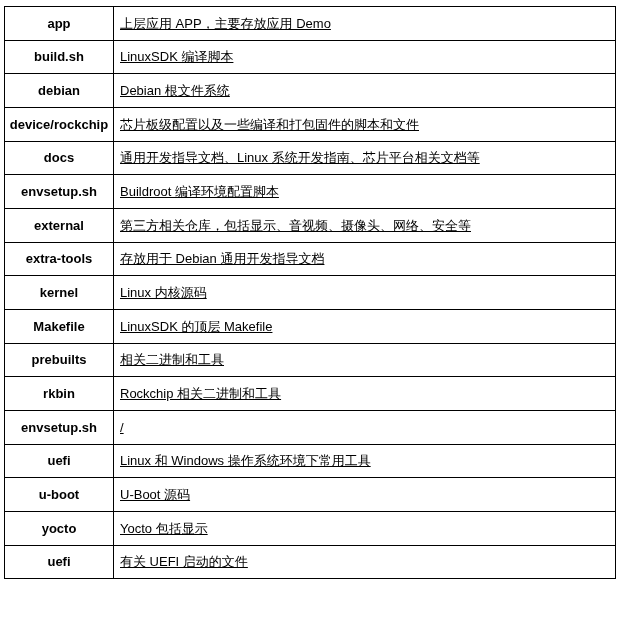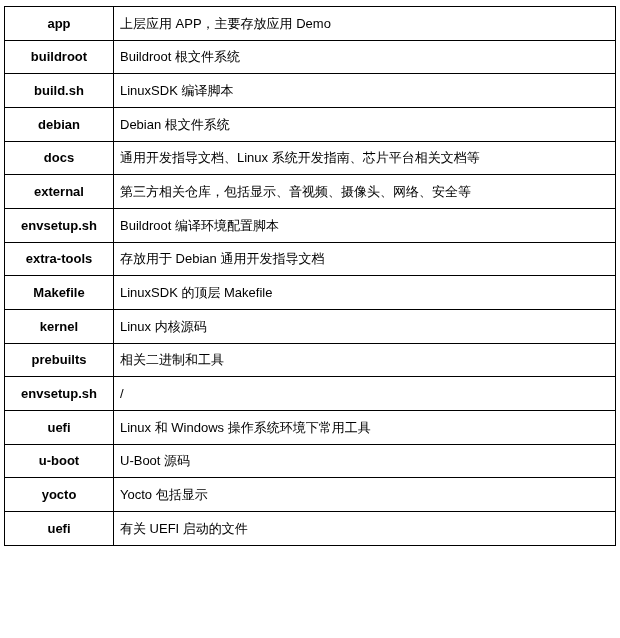--- a/index.html
+++ b/index.html
@@ -37,70 +37,75 @@
     .sdk-table td.name {
       width: 109px;
       text-align: center;
       font-weight: bold;
       font-size: 13px;
     }
     .sdk-table td.desc {
       text-align: left;
       padding-left: 6px;
       font-size: 13px;
+      text-decoration: underline;
     }
   </style>
 </head>
 <body>
 
 <table class="sdk-table">
   <tbody>
     <tr>
       <td class="name">app</td>
       <td class="desc">上层应用 APP，主要存放应用 Demo</td>
     </tr>
     <tr>
-      <td class="name">buildroot</td>
-      <td class="desc">Buildroot 根文件系统</td>
-    </tr>
-    <tr>
       <td class="name">build.sh</td>
       <td class="desc">LinuxSDK 编译脚本</td>
     </tr>
     <tr>
       <td class="name">debian</td>
       <td class="desc">Debian 根文件系统</td>
     </tr>
     <tr>
+      <td class="name">device/rockchip</td>
+      <td class="desc">芯片板级配置以及一些编译和打包固件的脚本和文件</td>
+    </tr>
+    <tr>
       <td class="name">docs</td>
       <td class="desc">通用开发指导文档、Linux 系统开发指南、芯片平台相关文档等</td>
+    </tr>
+    <tr>
+      <td class="name">envsetup.sh</td>
+      <td class="desc">Buildroot 编译环境配置脚本</td>
     </tr>
     <tr>
       <td class="name">external</td>
       <td class="desc">第三方相关仓库，包括显示、音视频、摄像头、网络、安全等</td>
     </tr>
     <tr>
-      <td class="name">envsetup.sh</td>
-      <td class="desc">Buildroot 编译环境配置脚本</td>
+      <td class="name">extra-tools</td>
+      <td class="desc">存放用于 Debian 通用开发指导文档</td>
     </tr>
     <tr>
-      <td class="name">extra-tools</td>
-      <td class="desc">存放用于 Debian 通用开发指导文档</td>
+      <td class="name">kernel</td>
+      <td class="desc">Linux 内核源码</td>
     </tr>
     <tr>
       <td class="name">Makefile</td>
       <td class="desc">LinuxSDK 的顶层 Makefile</td>
     </tr>
     <tr>
-      <td class="name">kernel</td>
-      <td class="desc">Linux 内核源码</td>
+      <td class="name">prebuilts</td>
+      <td class="desc">相关二进制和工具</td>
     </tr>
     <tr>
-      <td class="name">prebuilts</td>
-      <td class="desc">相关二进制和工具</td>
+      <td class="name">rkbin</td>
+      <td class="desc">Rockchip 相关二进制和工具</td>
     </tr>
     <tr>
       <td class="name">envsetup.sh</td>
       <td class="desc">/</td>
     </tr>
     <tr>
       <td class="name">uefi</td>
       <td class="desc">Linux 和 Windows 操作系统环境下常用工具</td>
     </tr>
     <tr>

